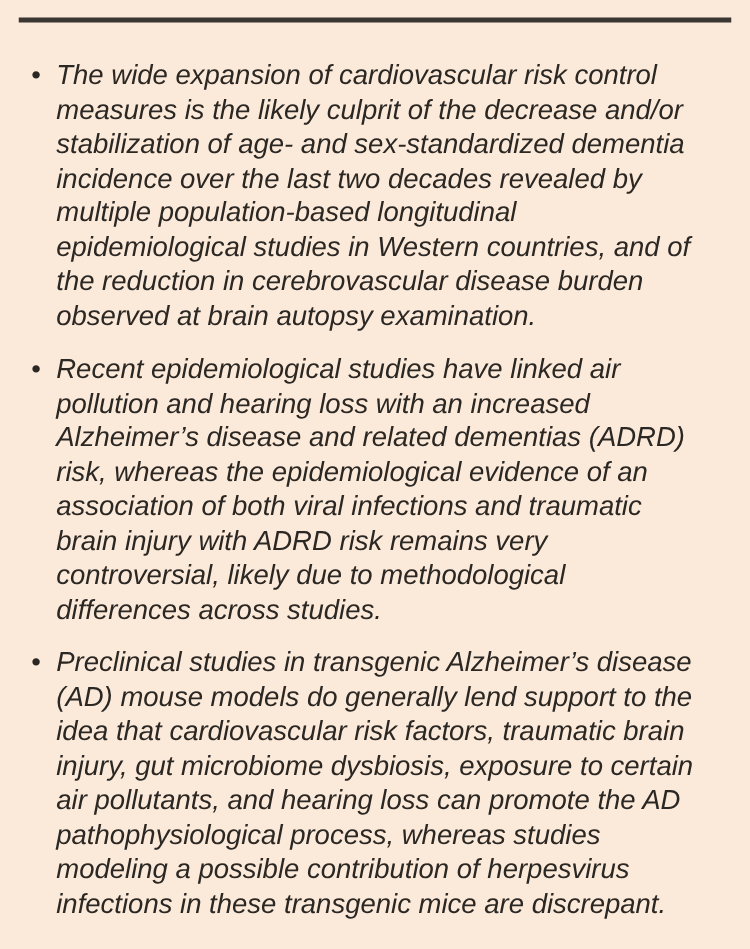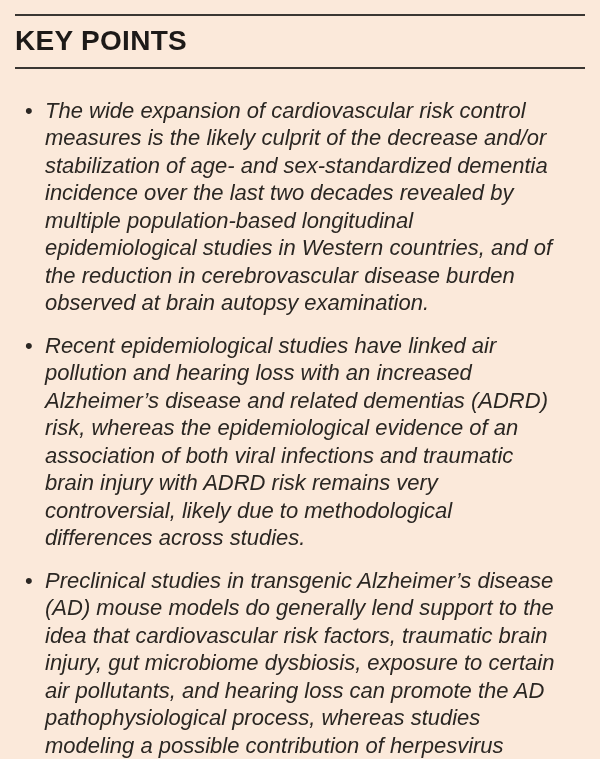--- a/index.html
+++ b/index.html
@@ -59,21 +59,20 @@
     font-style: italic;
   }
 </style>
 </head>
 <body>
 
 <div class="panel">
 
   <div class="rule top"></div>
 
-  <h1 class="panel-title">KEY POINTS</h1>
 
   <div class="rule"></div>
 
   <ul class="kp-list">
     <li class="kp-item">
       <span class="bullet-dot">•</span>
       <span class="kp-text">The wide expansion of cardiovascular risk control measures is the likely culprit of the decrease and/or stabilization of age- and sex-standardized dementia incidence over the last two decades revealed by multiple population-based longitudinal epidemiological studies in Western countries, and of the reduction in cerebrovascular disease burden observed at brain autopsy examination.</span>
     </li>
     <li class="kp-item">
       <span class="bullet-dot">•</span>

